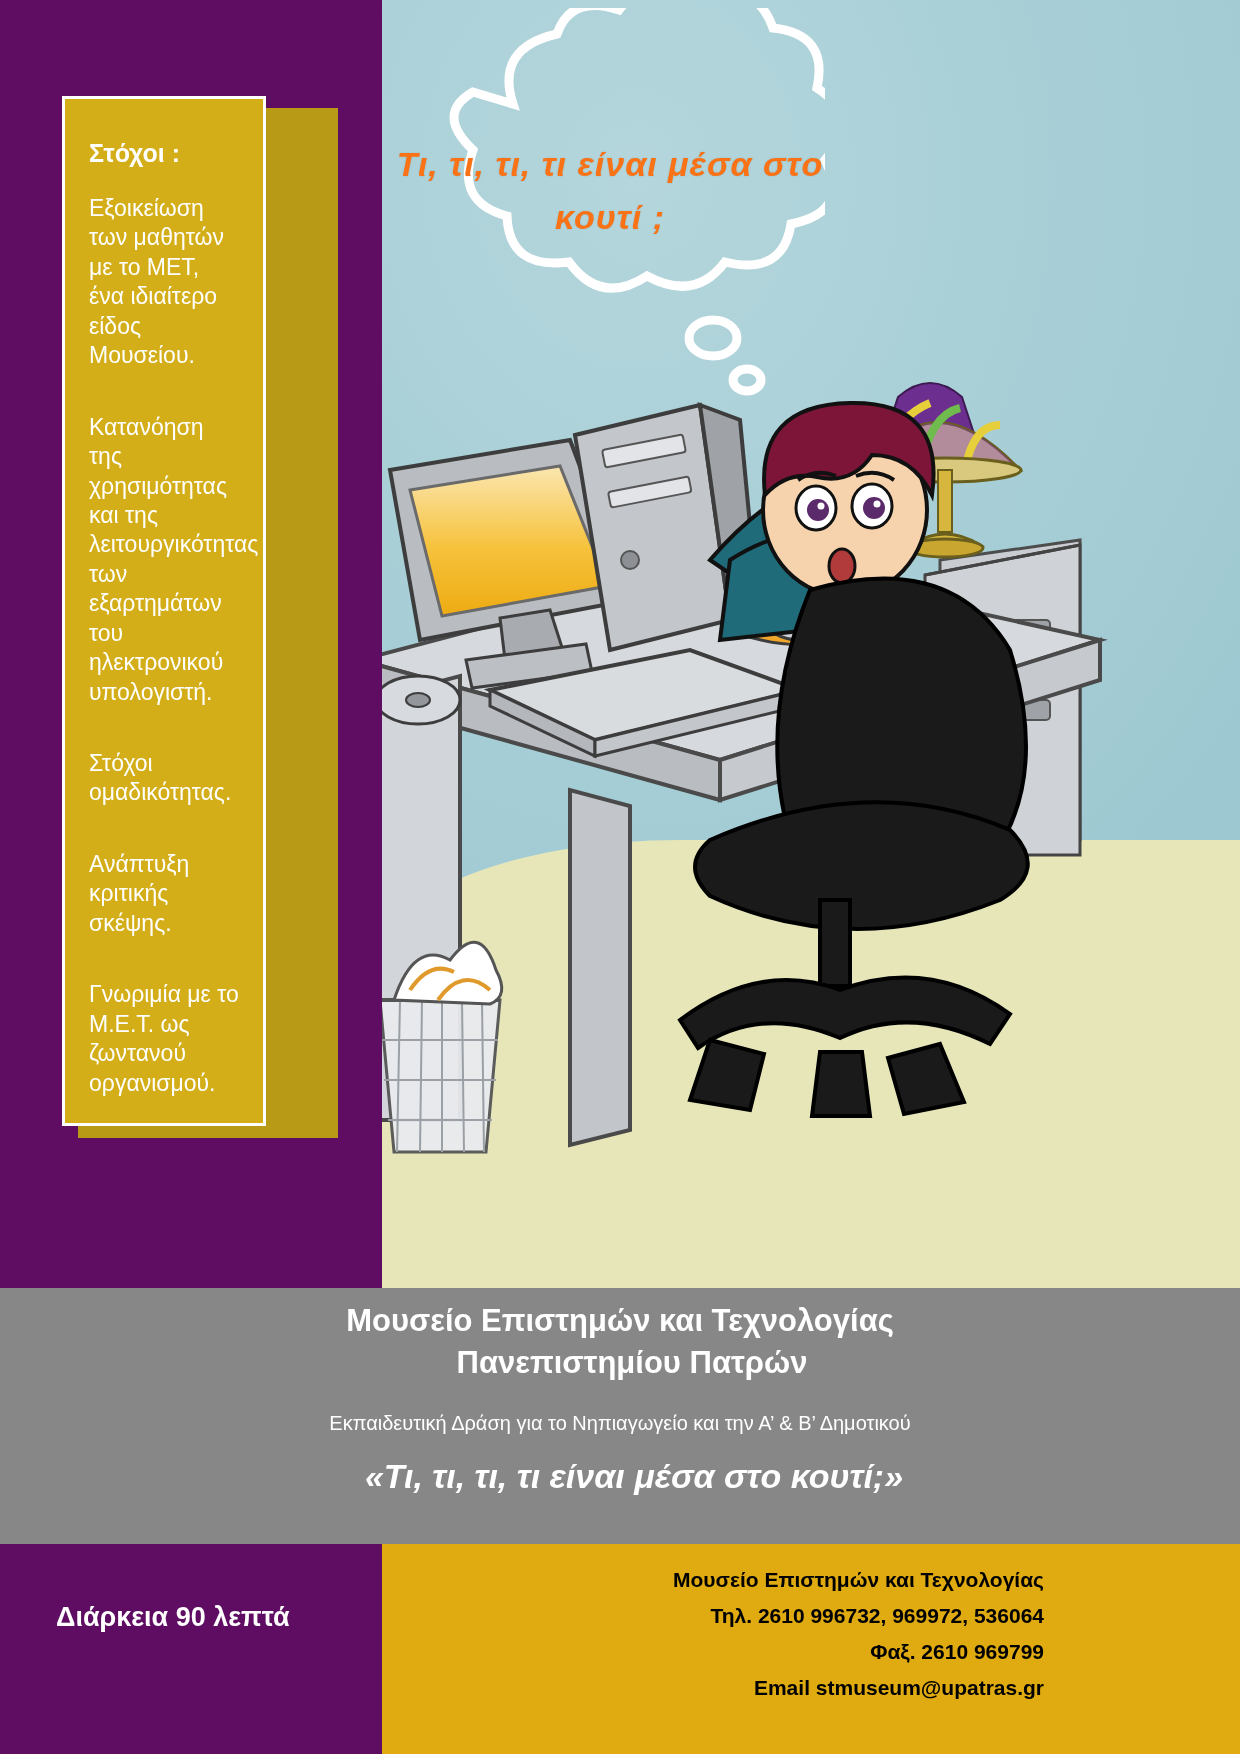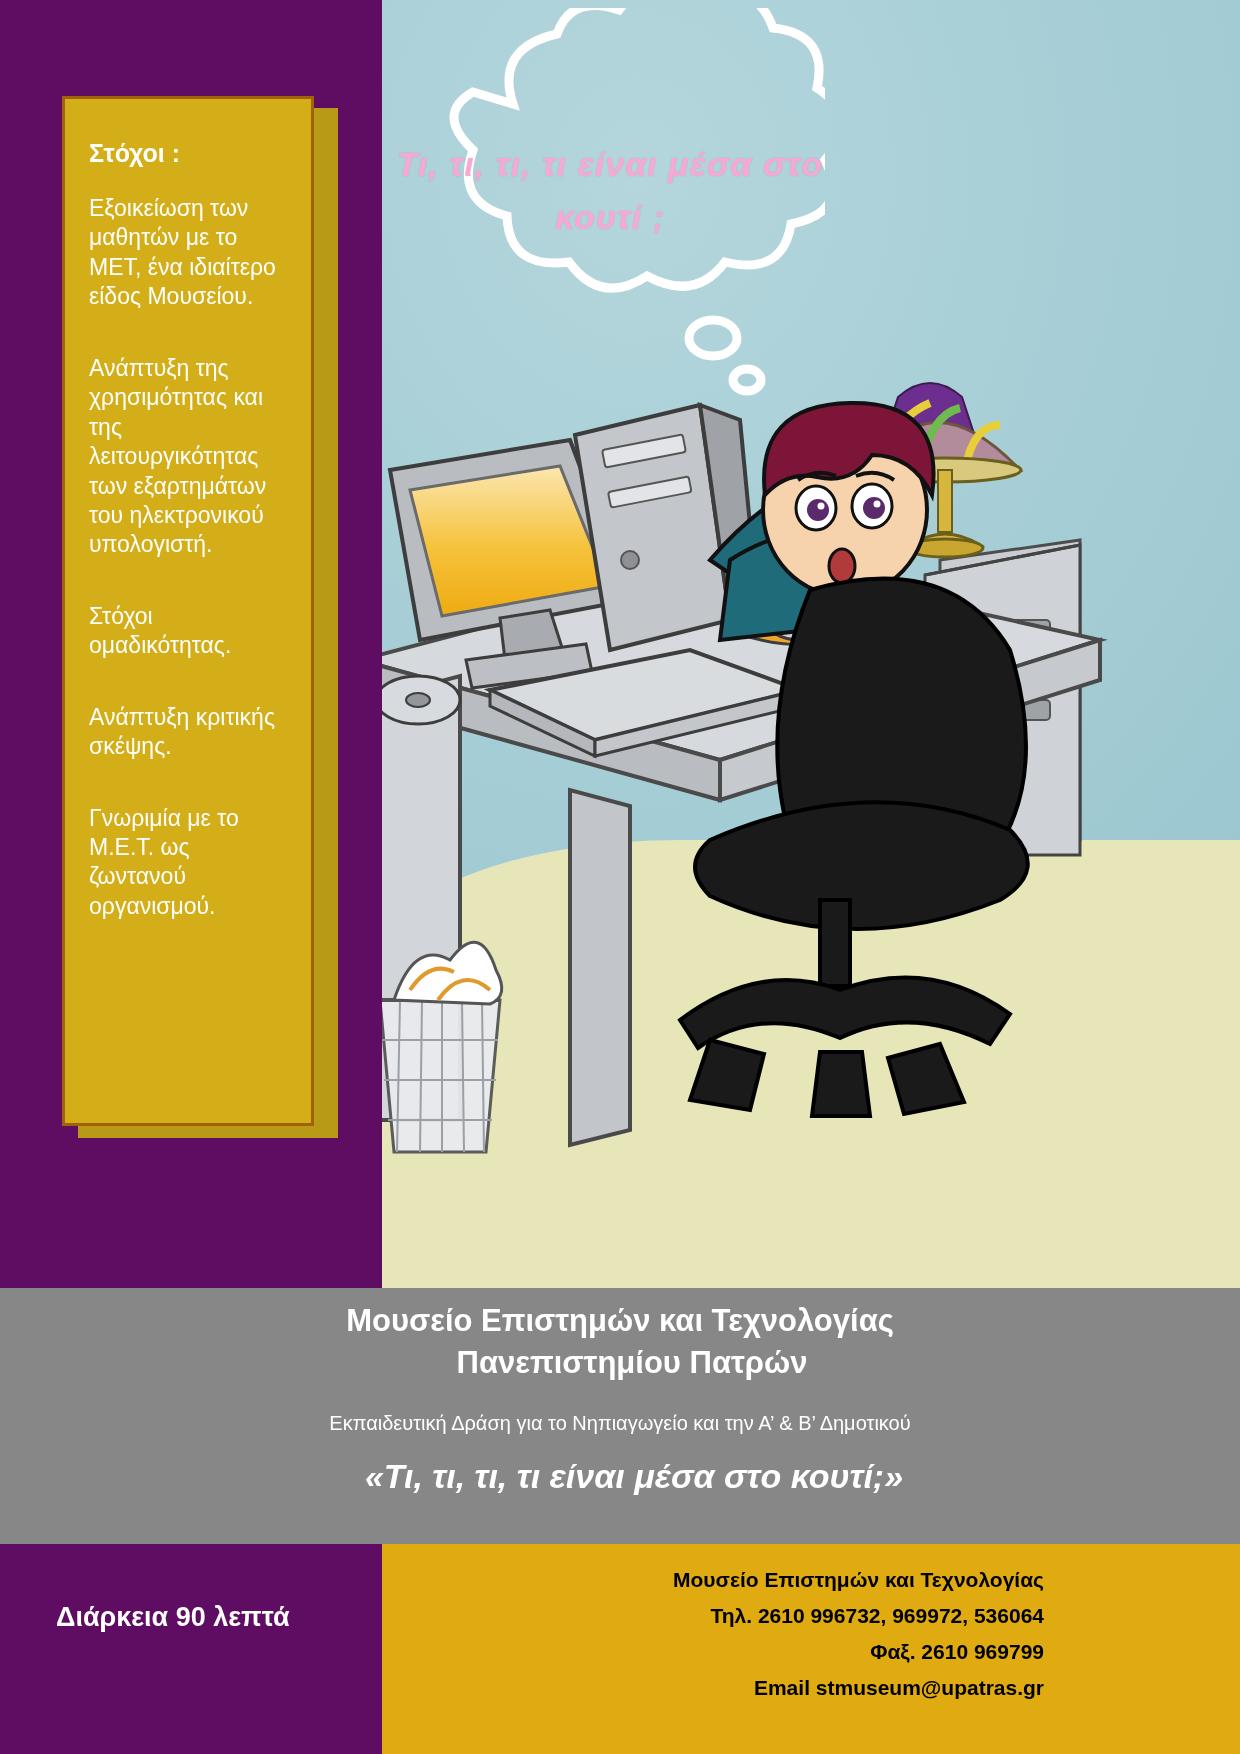--- a/index.html
+++ b/index.html
@@ -61,23 +61,23 @@
   
   .goals-shadow {
     position: absolute;
     left: 78px; top: 108px;
     width: 260px; height: 1030px;
     background: #b99a17;
   }
   .goals-box {
     position: absolute;
     left: 62px; top: 96px;
-    width: 252px; height: 1030px;
+    width: 204px; height: 1030px;
     background: #d4ae18;
-    border: 3px solid #a16207;
+    border: 3px solid #ffffff;
     box-sizing: border-box;
     padding: 40px 24px 16px 24px;
     color: #ffffff;
   }
   .goals-title {
     font-size: 25px;
     font-weight: bold;
     margin-bottom: 26px;
     color: #ffffff;
   }
@@ -93,21 +93,21 @@
     position: absolute;
     left: 395px; top: 8px;
     width: 430px; height: 390px;
   }
   .bubble svg { display: block; }
   .bubble-text {
     position: absolute;
     left: 0; top: 130px;
     width: 430px;
     text-align: center;
-    color: #f9a8d4;
+    color: #f97316;
     font-size: 34px;
     font-weight: bold;
     font-style: italic;
     line-height: 1.55;
     letter-spacing: 1px;
     text-shadow: 0 0 2px rgba(0,0,0,.12);
   }
 
   
   .scene { position: absolute; left: 380px; top: 0; width: 860px; height: 1288px; }
@@ -350,21 +350,21 @@
         </g>
       </svg>
       <div class="bubble-text">Τι, τι, τι, τι είναι μέσα στο κουτί ;</div>
     </div>
 
     <div class="purple-band"></div>
     <div class="goals-shadow"></div>
     <div class="goals-box">
       <div class="goals-title">Στόχοι :</div>
       <div class="goals-item">Εξοικείωση των μαθητών με το ΜΕΤ, ένα ιδιαίτερο είδος Μουσείου.</div>
-      <div class="goals-item">Ανάπτυξη  της χρησιμότητας και της λειτουργικότητας των εξαρτημάτων του ηλεκτρονικού υπολογιστή.</div>
+      <div class="goals-item">Κατανόηση  της χρησιμότητας και της λειτουργικότητας των εξαρτημάτων του ηλεκτρονικού υπολογιστή.</div>
       <div class="goals-item">Στόχοι ομαδικότητας.</div>
       <div class="goals-item">Ανάπτυξη κριτικής σκέψης.</div>
       <div class="goals-item">Γνωριμία με το Μ.Ε.Τ. ως ζωντανού οργανισμού.</div>
     </div>
   </div>
 
   <div class="info-band">
     <div class="info-title-1">Μουσείο Επιστημών και Τεχνολογίας</div>
     <div class="info-title-2">Πανεπιστημίου Πατρών</div>
     <div class="info-sub">Εκπαιδευτική Δράση για το Νηπιαγωγείο και την Α’ &amp; Β’ Δημοτικού</div>

